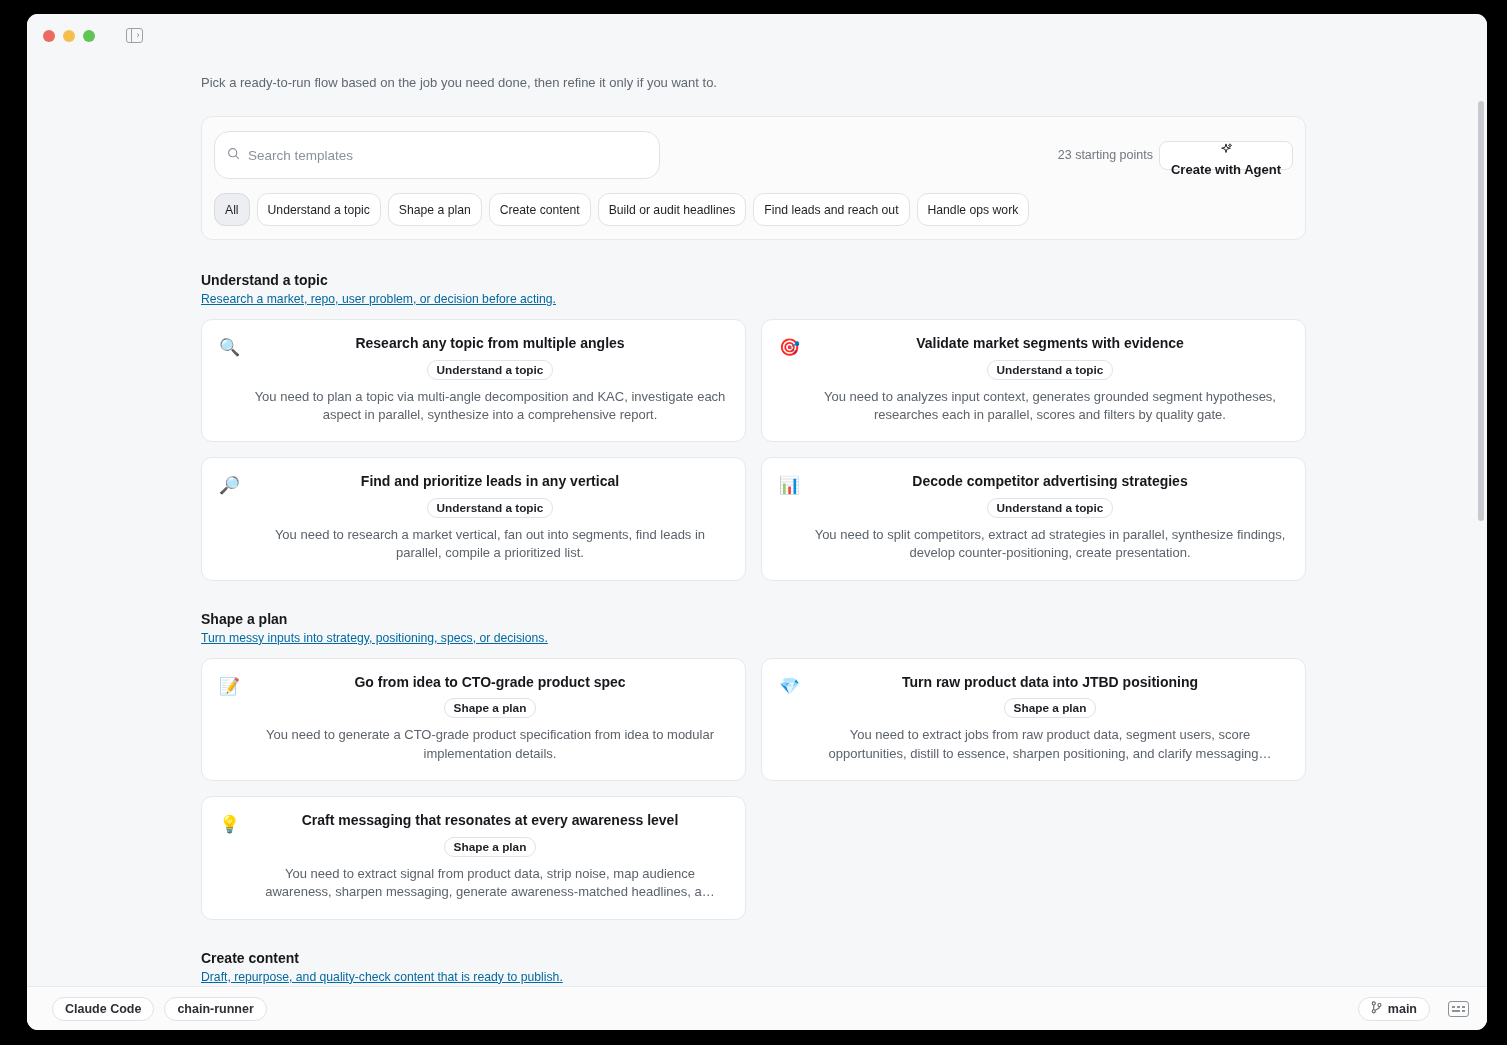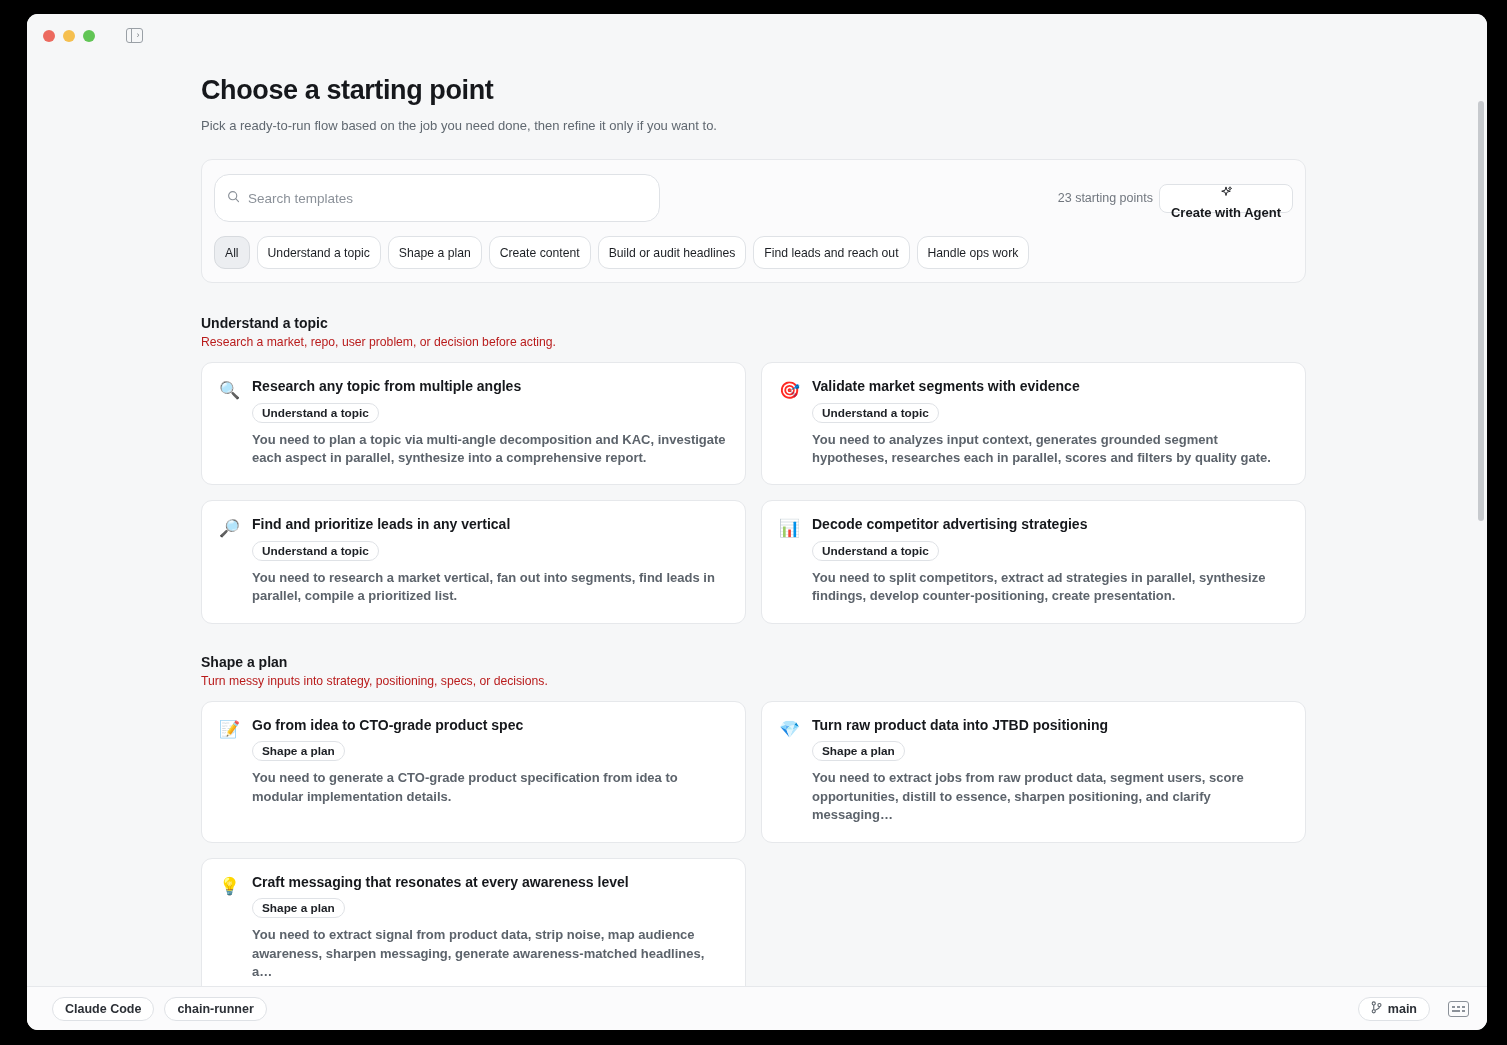--- a/index.html
+++ b/index.html
@@ -130,21 +130,21 @@
     font-size: 12.2px; color: #1d2025;
     cursor: pointer;
     white-space: nowrap;
   }
   .chip.active { background: #eceef1; border-color: #d7dade; }
   
   .section { margin-bottom: 30px; }
   .section-title {
     font-size: 14px; font-weight: 700; color: #16181c; margin-bottom: 4px;
   }
-  .section-sub { font-size: 12.2px; color: #b91c1c; margin-bottom: 13px; }
+  .section-sub { font-size: 12.2px; color: #0369a1; margin-bottom: 13px; text-decoration: underline; }
   .grid {
     display: grid;
     grid-template-columns: 545px 545px;
     gap: 15px;
   }
   .card {
     background: #fff;
     border: 1px solid #e6e8eb;
     border-radius: 11px;
     padding: 15px 17px 17px 17px;
@@ -153,37 +153,37 @@
     cursor: pointer;
     align-items: flex-start;
   }
   .card-icon {
     font-size: 17px;
     line-height: 22px;
     flex: 0 0 22px;
     text-align: center;
     margin-top: 2px;
   }
-  .card-body { flex: 1 1 auto; min-width: 0; }
+  .card-body { flex: 1 1 auto; min-width: 0; text-align: center; }
   .card-title {
     font-size: 14px; font-weight: 700; color: #16181c;
     margin-bottom: 7px; line-height: 1.25;
   }
   .card-tag {
     display: inline-flex; align-items: center;
     height: 20px;
     border: 1px solid #dfe2e6;
     border-radius: 10px;
     background: #fff;
     padding: 0 9px;
     font-size: 11.8px; font-weight: 700; color: #1d2025;
     margin-bottom: 8px;
   }
   .card-desc {
-    font-size: 13px; color: #5c636b; line-height: 1.42; font-weight: bold;
+    font-size: 13px; color: #5c636b; line-height: 1.42;
   }
   
   .scrollbar-track {
     position: absolute; top: 0; right: 2px; width: 9px; height: 100%;
   }
   .scrollbar-thumb {
     position: absolute; top: 44px; right: 1px;
     width: 6px; height: 420px;
     background: #c7cace;
     border-radius: 3px;
@@ -243,21 +243,20 @@
     </div>
     <div class="sidebar-toggle">
       <span class="chev">›</span>
     </div>
   </div>
 
   <div class="scroll-area">
     <div class="content">
       <div class="inner">
 
-        <h1 class="page-title">Choose a starting point</h1>
         <div class="page-sub">Pick a ready-to-run flow based on the job you need done, then refine it only if you want to.</div>
 
         <div class="search-panel">
           <div class="search-row">
             <div class="search-box">
               <span>
                 <svg width="13" height="13" viewBox="0 0 16 16" fill="none">
                   <circle cx="7" cy="7" r="5" stroke="#8b9199" stroke-width="1.4"></circle>
                   <line x1="10.7" y1="10.7" x2="14.2" y2="14.2" stroke="#8b9199" stroke-width="1.4" stroke-linecap="round"></line>
                 </svg>

